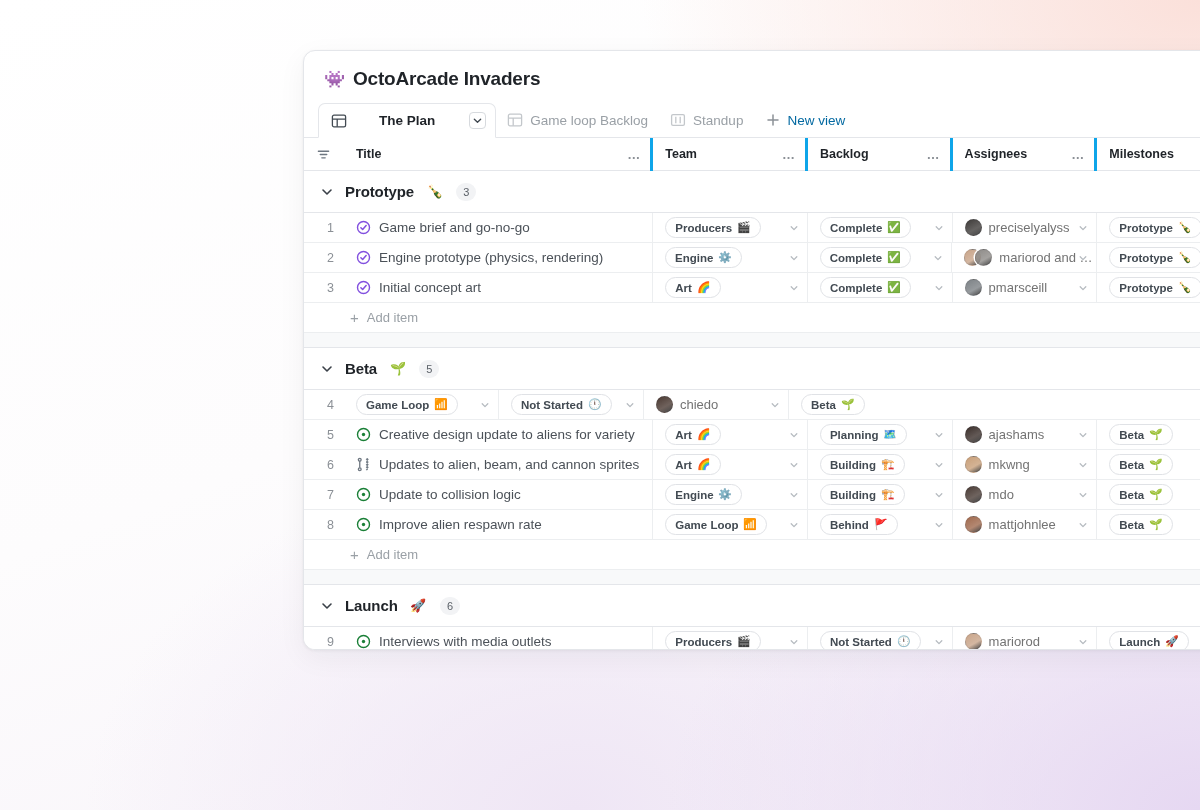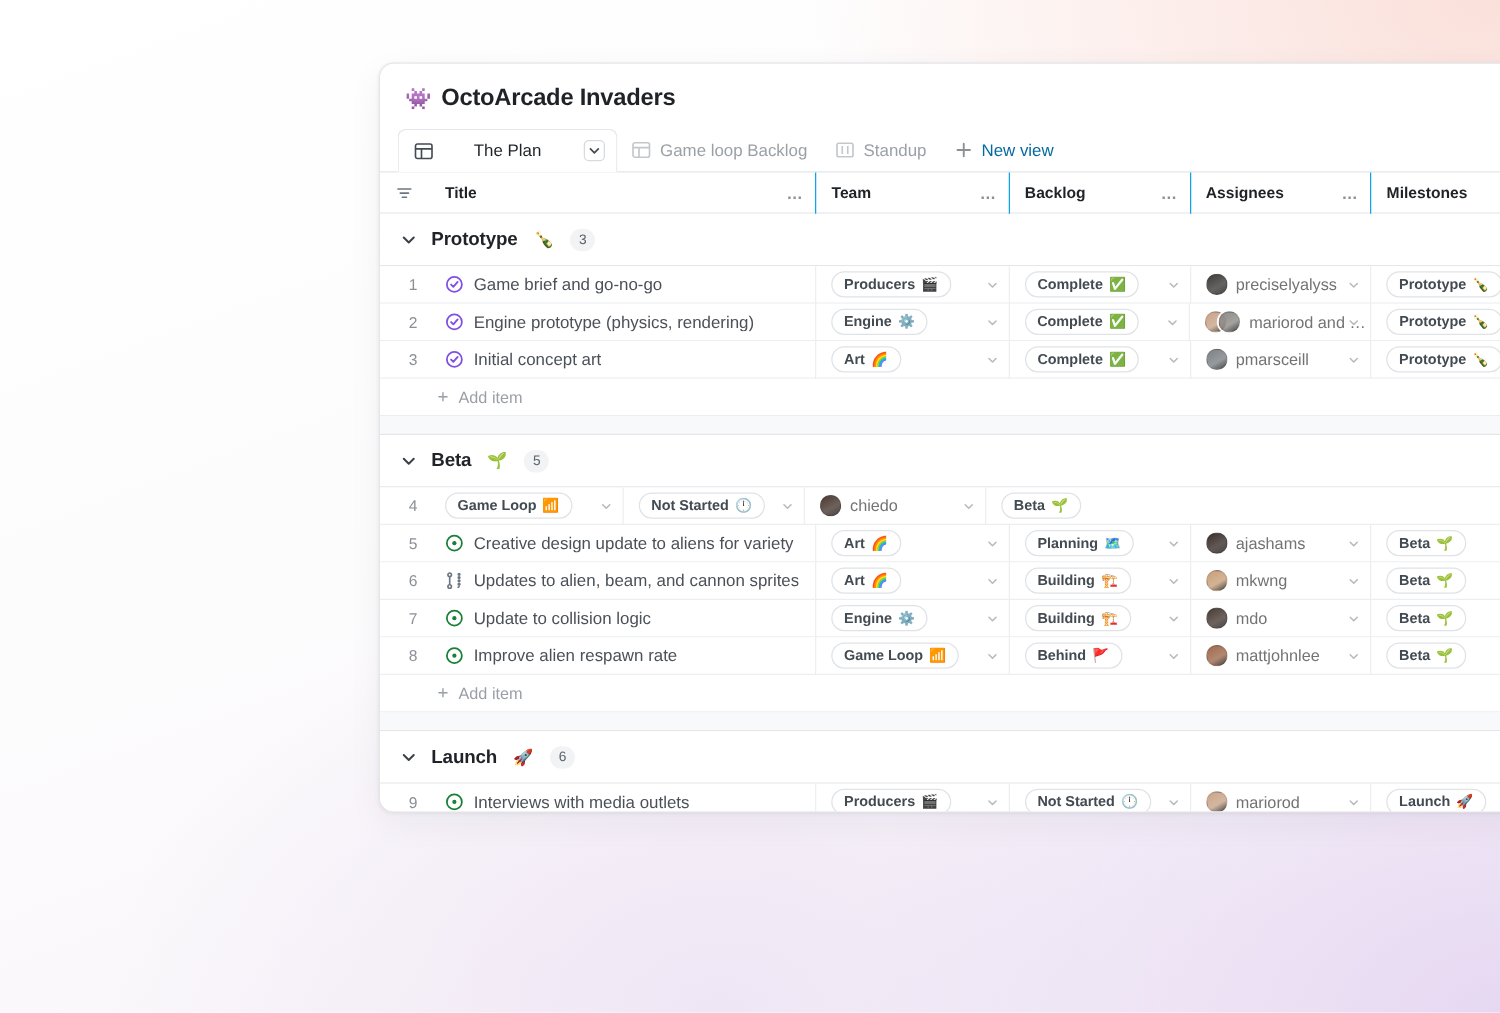--- a/index.html
+++ b/index.html
@@ -50,21 +50,21 @@
     position: relative;
   }
   .tab {
     display: flex; align-items: center; gap: 7px;
     height: 34px; padding: 0 11px;
     font-size: 13.5px; color: #9aa0a6;
     white-space: nowrap;
     cursor: pointer;
   }
   .tab.active {
-    color: #1f2328; font-weight: 400;
+    color: #1f2328; font-weight: 700;
     background: #fff;
     border: 1px solid #e4e6ea;
     border-bottom: 1px solid #fff;
     border-top-left-radius: 7px; border-top-right-radius: 7px;
     margin-bottom: -1px;
     padding: 0 9px 0 12px;
     height: 35px;
     gap: 32px;
   }
   .tab-icon { width: 16px; height: 16px; flex: 0 0 16px; display: block; }
@@ -78,21 +78,21 @@
 
   
   .thead {
     display: flex; align-items: center;
     height: 33px;
     border-bottom: 1px solid #e4e6ea;
     font-size: 12.5px; font-weight: 700; color: #1f2328;
   }
   .th {
     display: flex; align-items: center; height: 33px;
-    border-right: 1px solid #0ea5e9;
+    border-right: 3px solid #0ea5e9;
     padding-left: 12px; padding-right: 8px;
     position: relative;
   }
   .th .dots { position: absolute; right: 9px; color: #8b9096; font-size: 13px; letter-spacing: 1px; line-height: 1; cursor: pointer;}
   .th-filter { width: 40px; justify-content: center; border-right: none; padding: 0; }
   .th-title { width: 310px; }
   .th-team  { width: 155px; }
   .th-status{ width: 145px; }
   .th-assignees { width: 145px; }
   .th-milestones { width: 145px; border-right: none; }

